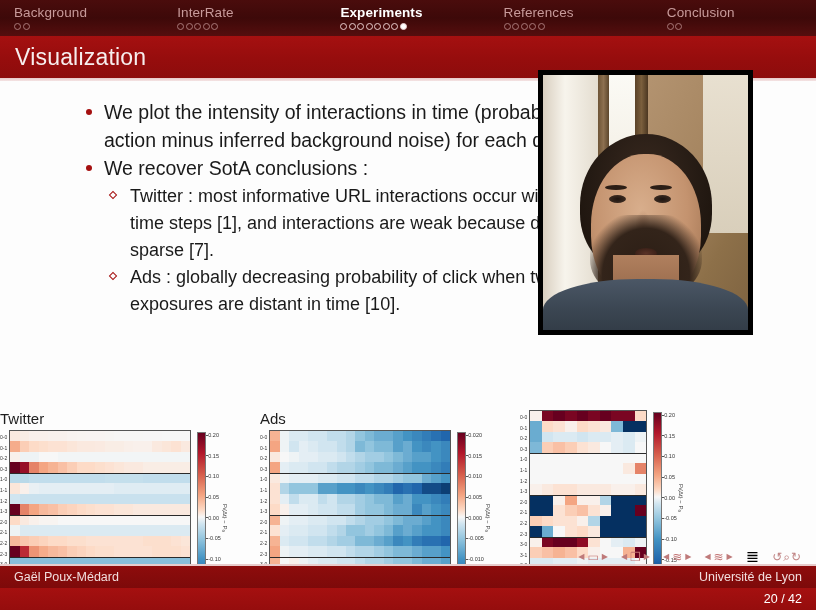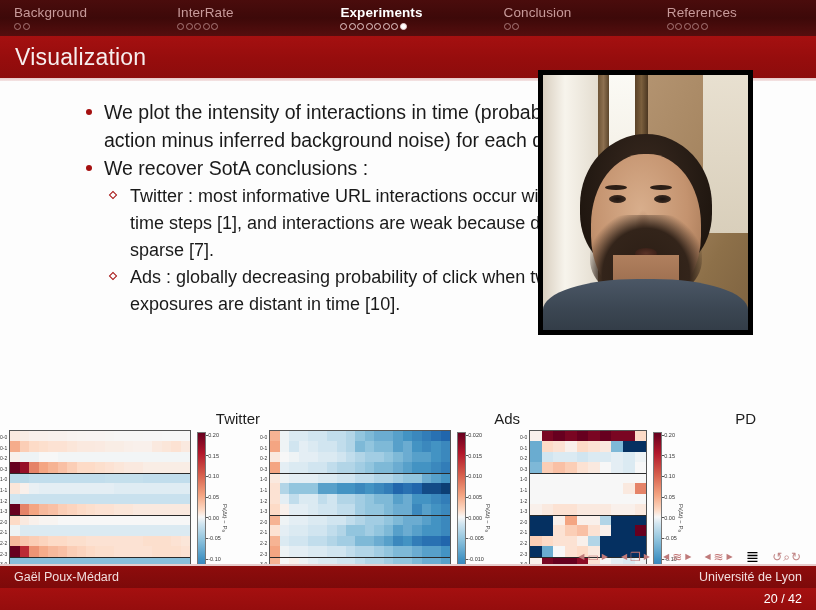--- a/index.html
+++ b/index.html
@@ -110,21 +110,21 @@
   .figures {
     position: absolute; left: 0; top: 326px;
     width: 816px; height: 220px;
     display: flex;
   }
   .fig {
     position: relative;
     height: 220px;
   }
   .fig-title {
-    text-align: right;
+    text-align: left;
     font-size: 15px;
     color: #1e1e1e;
     height: 20px;
     line-height: 18px;
   }
   .fig-inner { display: flex; height: 196px; }
   .ylabels {
     display: flex; flex-direction: column;
     justify-content: space-between;
     padding-top: 2px; padding-bottom: 0px;
@@ -371,32 +371,32 @@
           <span class="dot"></span>
           <span class="dot"></span>
           <span class="dot"></span>
           <span class="dot"></span>
           <span class="dot"></span>
           <span class="dot"></span>
           <span class="dot filled"></span>
         </div>
       </div>
       <div class="nav-sec">
-        <div class="nav-title">Conclusion</div>
+        <div class="nav-title">References</div>
         <div class="nav-dots">
+          <span class="dot"></span>
+          <span class="dot"></span>
+          <span class="dot"></span>
           <span class="dot"></span>
           <span class="dot"></span>
         </div>
       </div>
       <div class="nav-sec">
-        <div class="nav-title">References</div>
+        <div class="nav-title">Conclusion</div>
         <div class="nav-dots">
-          <span class="dot"></span>
-          <span class="dot"></span>
-          <span class="dot"></span>
           <span class="dot"></span>
           <span class="dot"></span>
         </div>
       </div>
     </div>
 
   <div class="title-bar">
     <span class="title-text">Visualization</span>
   </div>
   <div class="title-underline"></div>
@@ -1166,21 +1166,20 @@
                 <div class="ctick">-0.005</div>
                 <div class="ctick">-0.010</div>
                 <div class="ctick">-0.015</div>
                 <div class="ctick">-0.020</div>
               </div>
               <div class="cbar-label" style="height: 171.6px;">Pᵢ(Δt) − P₀</div>
             </div>
           </div>
         </div>
         <div class="fig" style="width: 236px;">
-          <div class="fig-title">PD</div>
           <div class="fig-inner">
             <div class="ylabels" style="height: 171.6px;">
               <div class="ylab">0-0</div>
               <div class="ylab">0-1</div>
               <div class="ylab">0-2</div>
               <div class="ylab">0-3</div>
               <div class="ylab">1-0</div>
               <div class="ylab">1-1</div>
               <div class="ylab">1-2</div>
               <div class="ylab">1-3</div>

